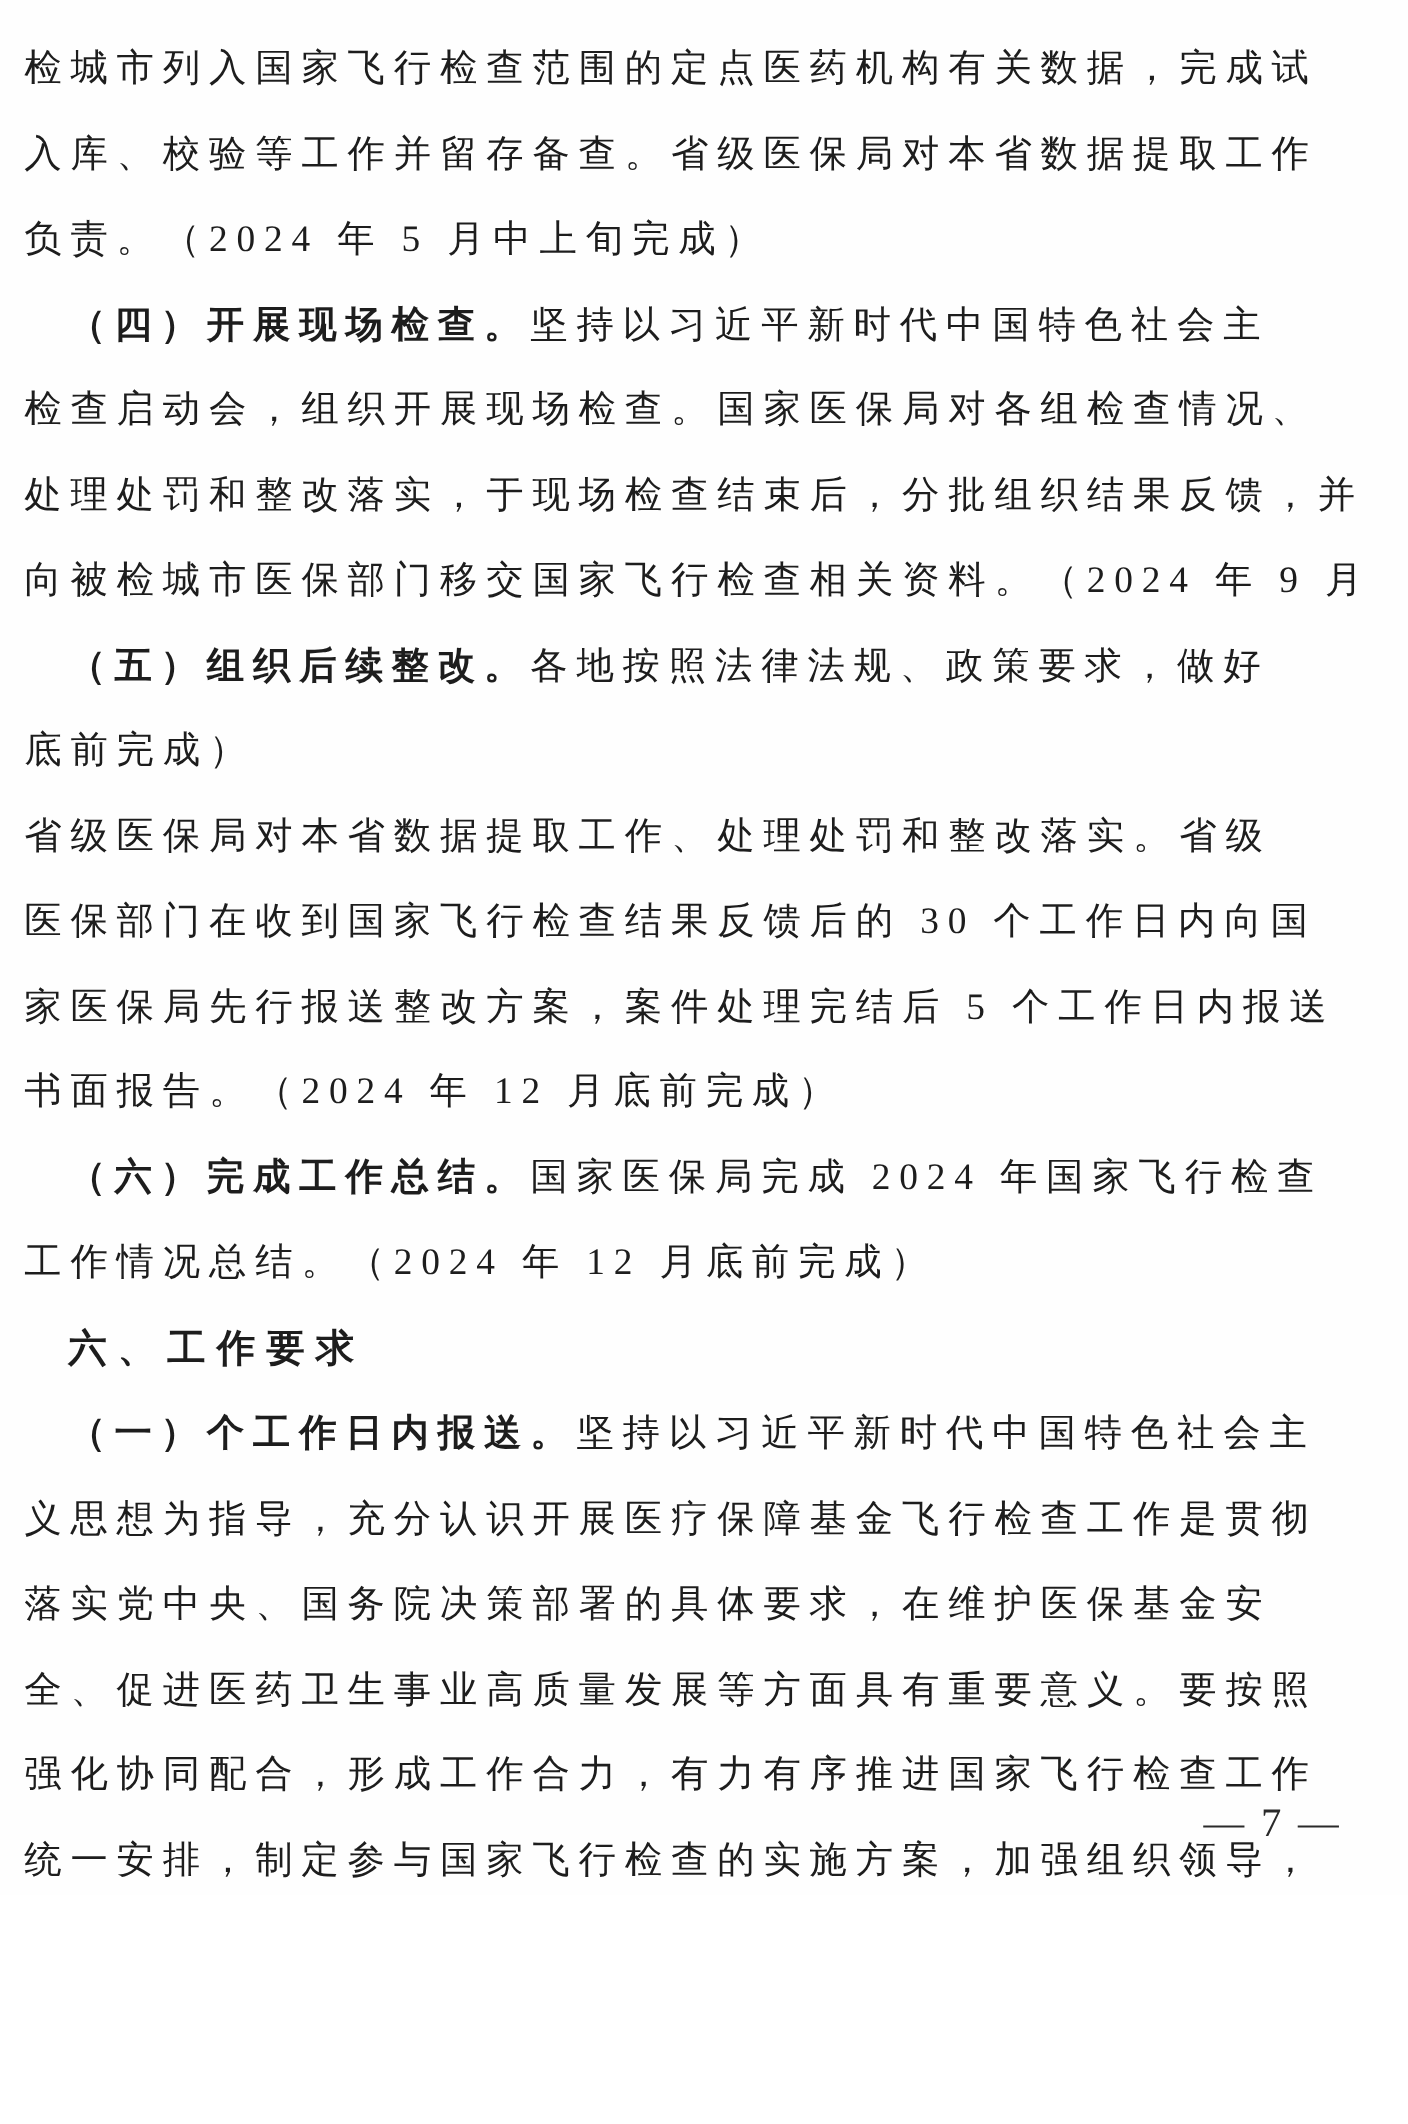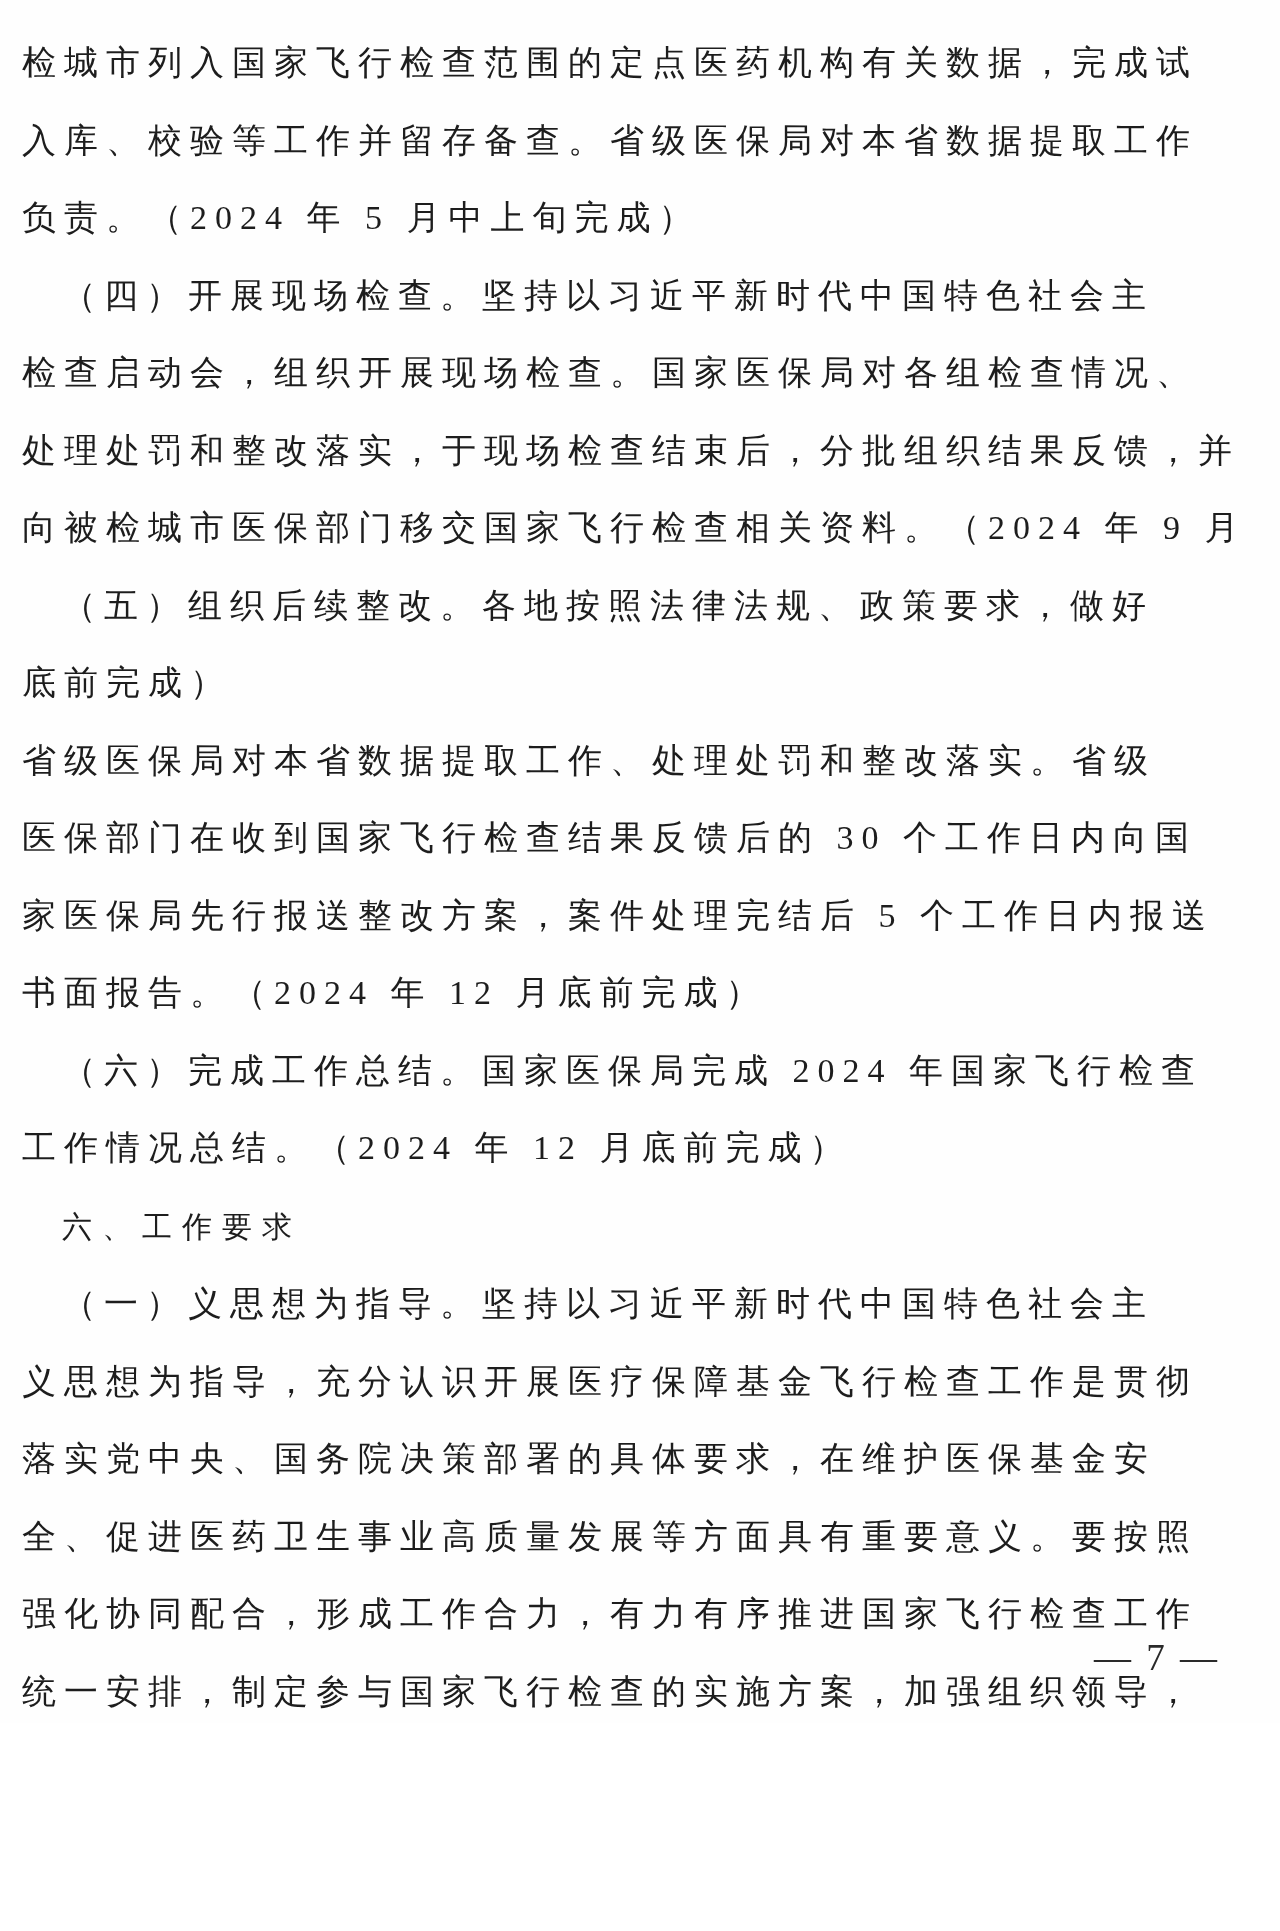--- a/index.html
+++ b/index.html
@@ -26,25 +26,25 @@
   .line {
     font-size: 34px;
     line-height: 77.5px;
     letter-spacing: 8px;
     white-space: pre;
   }
   .indent {
     text-indent: 40px;
   }
   .lead {
-    font-weight: normal;
+    font-weight: bold;
   }
   .heading .lead {
     font-family: "Liberation Sans", "DejaVu Sans", sans-serif;
-    font-size: 30px;
+    font-size: 35px;
     letter-spacing: 10px;
   }
   .footer {
     position: absolute;
     bottom: 44px;
     right: 83px;
     font-size: 37px;
     letter-spacing: 3px;
     color: #2a2a2a;
     white-space: pre;
@@ -70,21 +70,21 @@
     <div class="line"><span>省级医保局对本省数据提取工作、处理处罚和整改落实。省级</span></div>
     <div class="line"><span>医保部门在收到国家飞行检查结果反馈后的 30 个工作日内向国</span></div>
     <div class="line"><span>家医保局先行报送整改方案，案件处理完结后 5 个工作日内报送</span></div>
     <div class="line"><span>书面报告。（2024 年 12 月底前完成）</span></div>
 
     <div class="line indent"><span class="lead">（六）完成工作总结。</span><span>国家医保局完成 2024 年国家飞行检查</span></div>
     <div class="line"><span>工作情况总结。（2024 年 12 月底前完成）</span></div>
 
     <div class="line indent heading"><span class="lead">六、工作要求</span></div>
 
-    <div class="line indent"><span class="lead">（一）义思想为指导。</span><span>坚持以习近平新时代中国特色社会主</span></div>
+    <div class="line indent"><span class="lead">（一）个工作日内报送。</span><span>坚持以习近平新时代中国特色社会主</span></div>
     <div class="line"><span>义思想为指导，充分认识开展医疗保障基金飞行检查工作是贯彻</span></div>
     <div class="line"><span>落实党中央、国务院决策部署的具体要求，在维护医保基金安</span></div>
     <div class="line"><span>全、促进医药卫生事业高质量发展等方面具有重要意义。要按照</span></div>
     <div class="line"><span>强化协同配合，形成工作合力，有力有序推进国家飞行检查工作</span></div>
     <div class="line"><span>统一安排，制定参与国家飞行检查的实施方案，加强组织领导，</span></div>
     <div class="line"><span>取得实效。</span></div>
 
   </div>
 
   <div class="footer">— 7 —</div>

